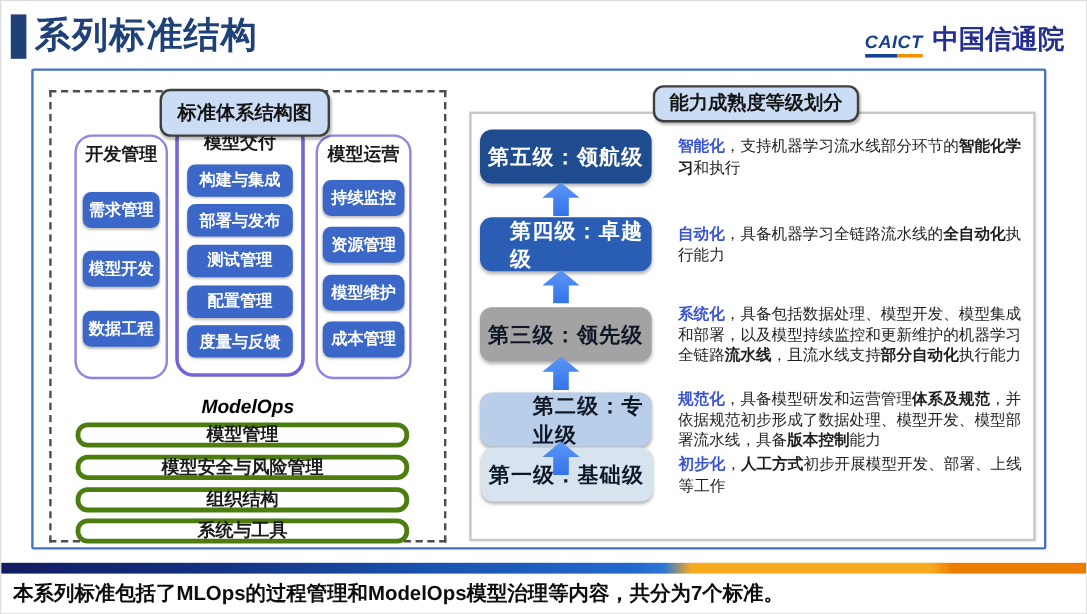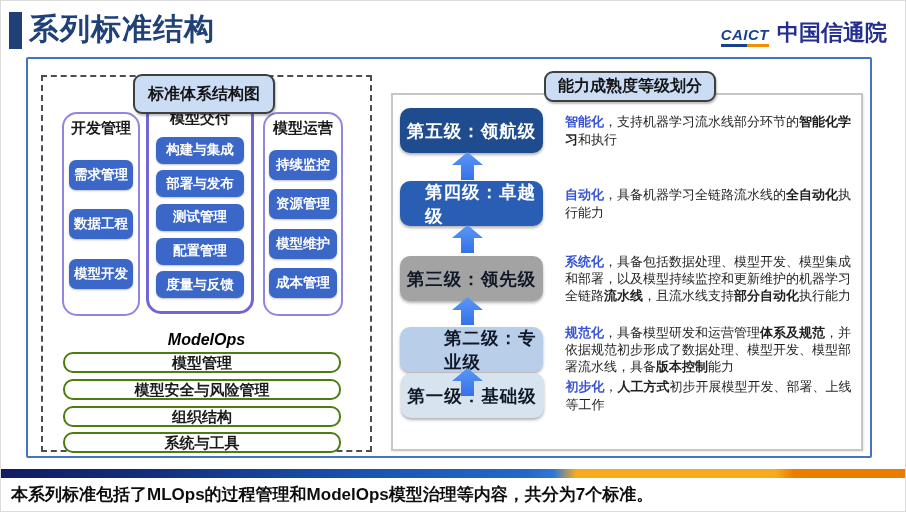--- a/index.html
+++ b/index.html
@@ -47,21 +47,21 @@
   .btn { background:#3A67C8; color:#fff; font-weight:700; border-radius:7px;
     display:flex; align-items:center; justify-content:center; font-size:13.5px;
     box-shadow:0 1px 2px rgba(0,0,0,.25); }
   .col-dev .btn { width:64px; height:30px; }
   .col-del .btn { width:88px; height:27px; }
   .col-ops .btn { width:68px; height:30px; }
 
   .modelops-title { position:absolute; left:40px; top:330px; width:331px; text-align:center;
     font-size:16px; font-weight:800; color:#000; z-index:2;font-style:italic; }
   .mo-bar { position:absolute; left:62px; width:278px; height:21px; z-index:2; background:#fff;
-    border:2px solid #4d7c0f; border-radius:10px; display:flex; align-items:center; justify-content:center;
+    border:4px solid #4d7c0f; border-radius:10px; display:flex; align-items:center; justify-content:center;
     font-size:15px; font-weight:700; color:#1A1A1A; line-height:1; }
   .mo-bar-1 { top:351px; } .mo-bar-2 { top:378px; } .mo-bar-3 { top:405px; } .mo-bar-4 { top:431px; }
 
   
   .right-box { position:absolute; left:390px; top:92px; width:472px; height:358px;
     border:2px solid #C6C6C6; background:#fff; z-index:1; box-shadow:1px 1px 2px rgba(0,0,0,.1); }
 
   .level-row { position:absolute; left:399px; width:460px; display:flex; align-items:center; z-index:3; }
   .row-5 { top:107px; } .row-4 { top:180px; } .row-3 { top:252px; } .row-2 { top:323px; } .row-1 { top:372px;justify-content:center; }
   .level-pill { width:143px; height:45px; flex-shrink:0; border-radius:10px;
@@ -100,22 +100,22 @@
   <div class="main-box"></div>
 
   <div class="dashed-box"></div>
   <div class="panel-label structure-label">标准体系结构图</div>
   <div class="mlops-title">MLOps</div>
 
   <div class="col col-dev">
     <div class="col-title">开发管理</div>
     <div class="col-items">
       <div class="btn">需求管理</div>
+      <div class="btn">模型开发</div>
       <div class="btn">数据工程</div>
-      <div class="btn">模型开发</div>
     </div>
   </div>
 
   <div class="col col-del">
     <div class="col-title">模型交付</div>
     <div class="col-items">
       <div class="btn">构建与集成</div>
       <div class="btn">部署与发布</div>
       <div class="btn">测试管理</div>
       <div class="btn">配置管理</div>

